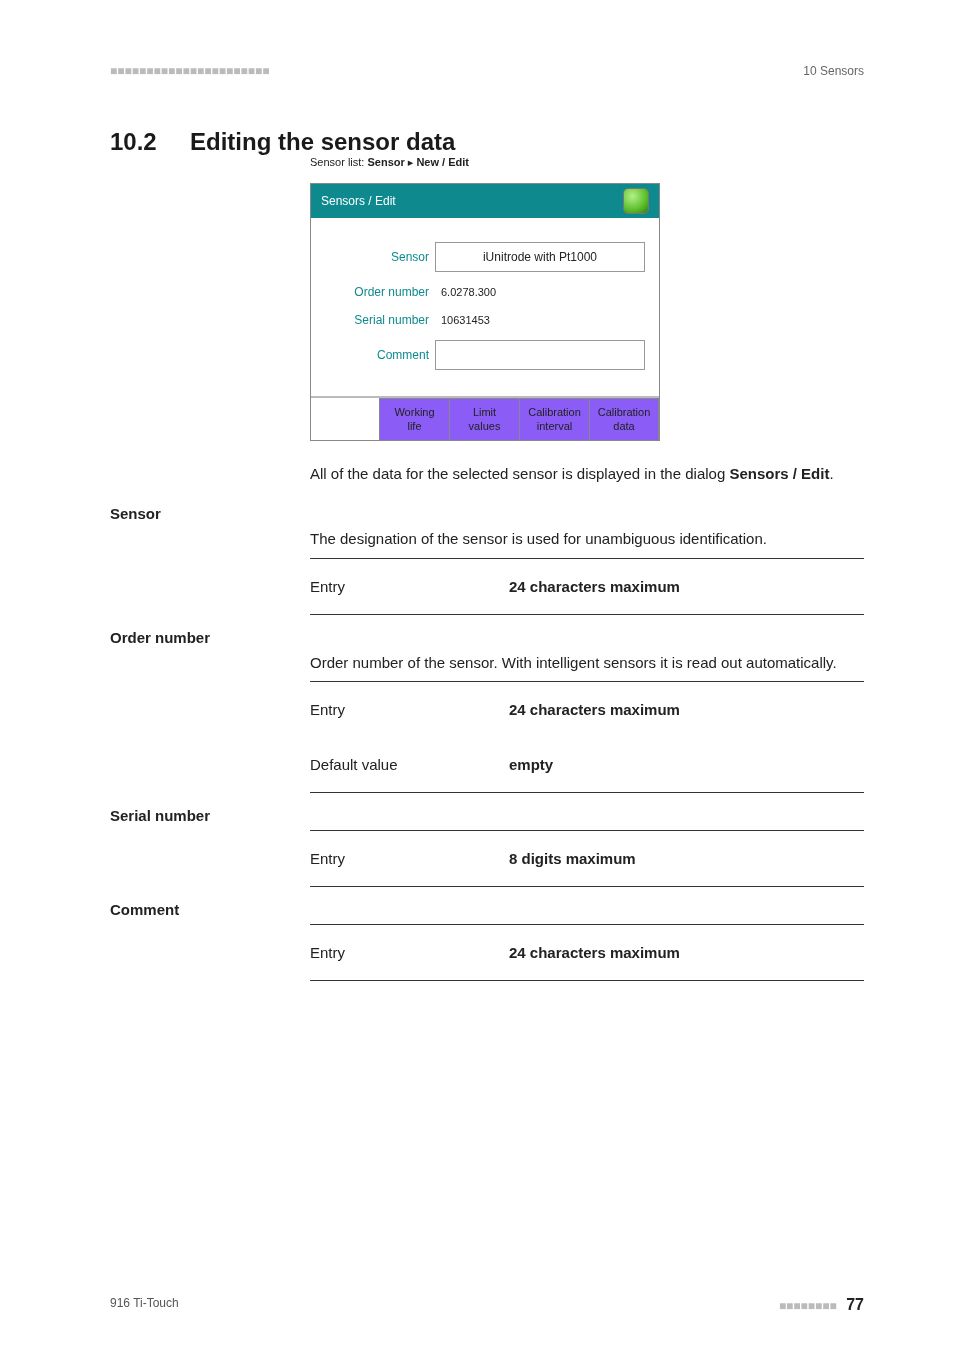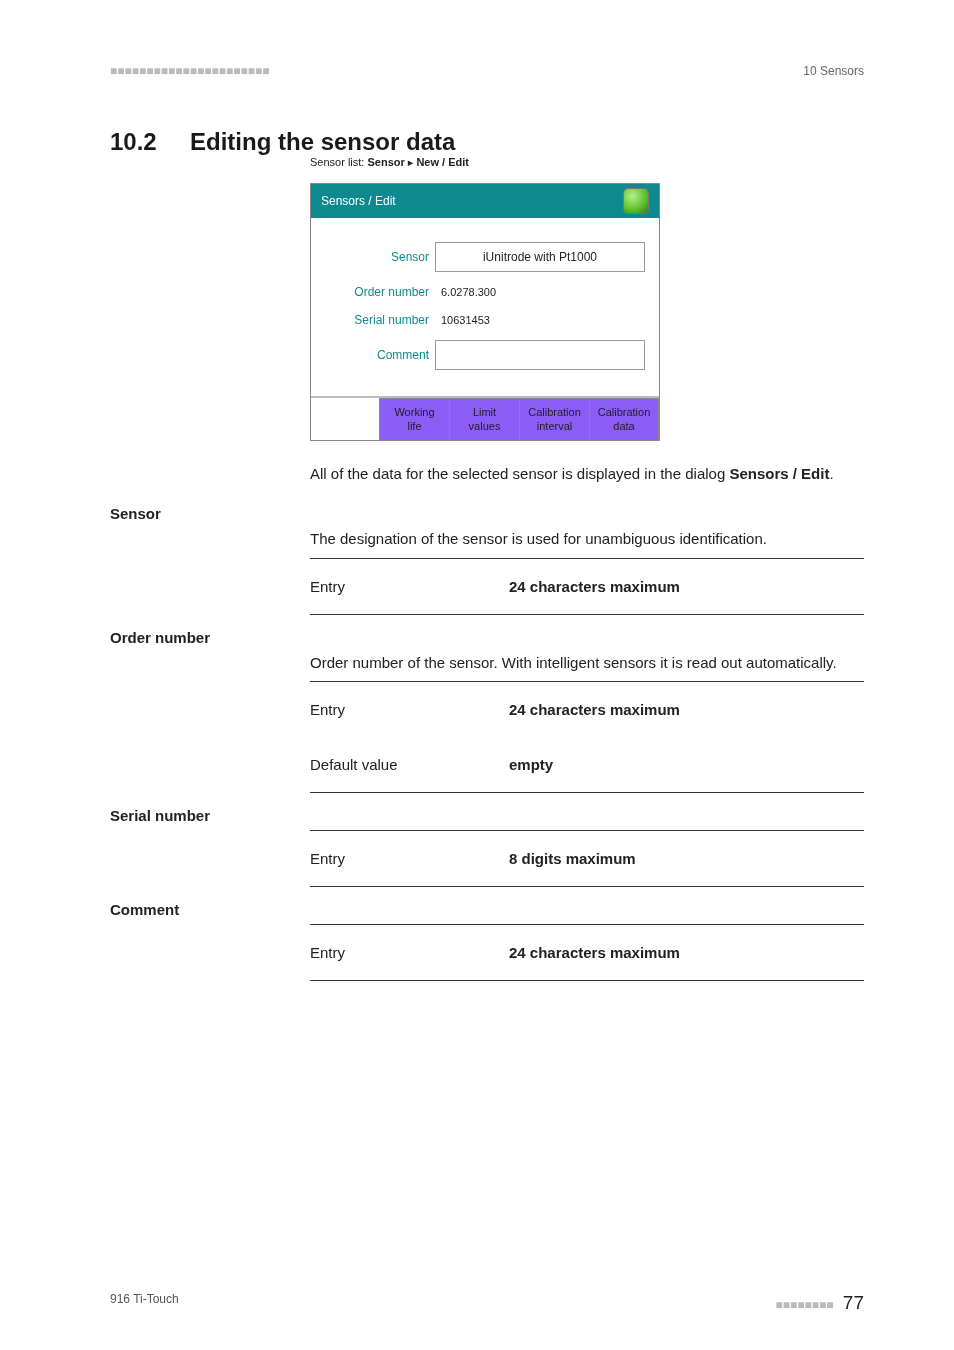--- a/index.html
+++ b/index.html
@@ -157,21 +157,21 @@
     bottom: 36px;
     left: 110px;
     right: 90px;
     display: flex;
     justify-content: space-between;
     align-items: flex-start;
     font-size: 12px;
     color: #555;
   }
   .footer-dashes { color: #bbb; margin-right: 6px; }
-  .footer-page { font-size: 19px; font-weight: 400; color: #222; }
+  .footer-page { font-size: 16px; font-weight: 700; color: #222; }
 
   em.ref { font-style: italic; }
 </style>
 </head>
 <body>
 
 <div class="page">
 
   <div class="top-bar">
     <span class="top-dashes">■■■■■■■■■■■■■■■■■■■■■■</span>

